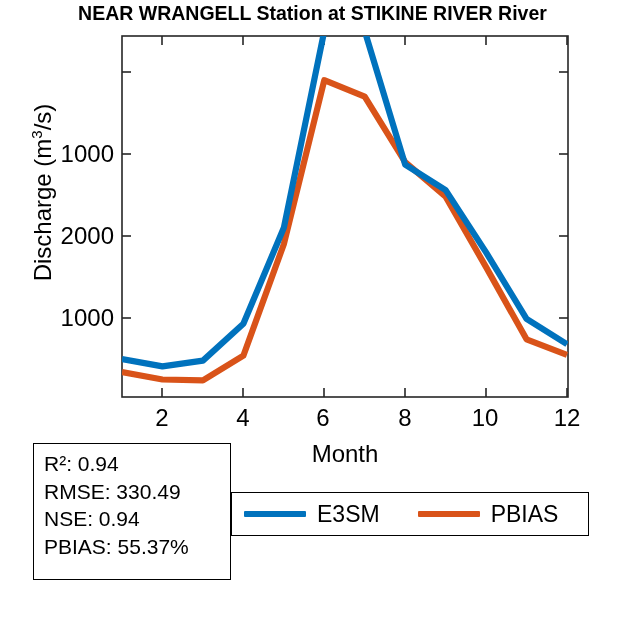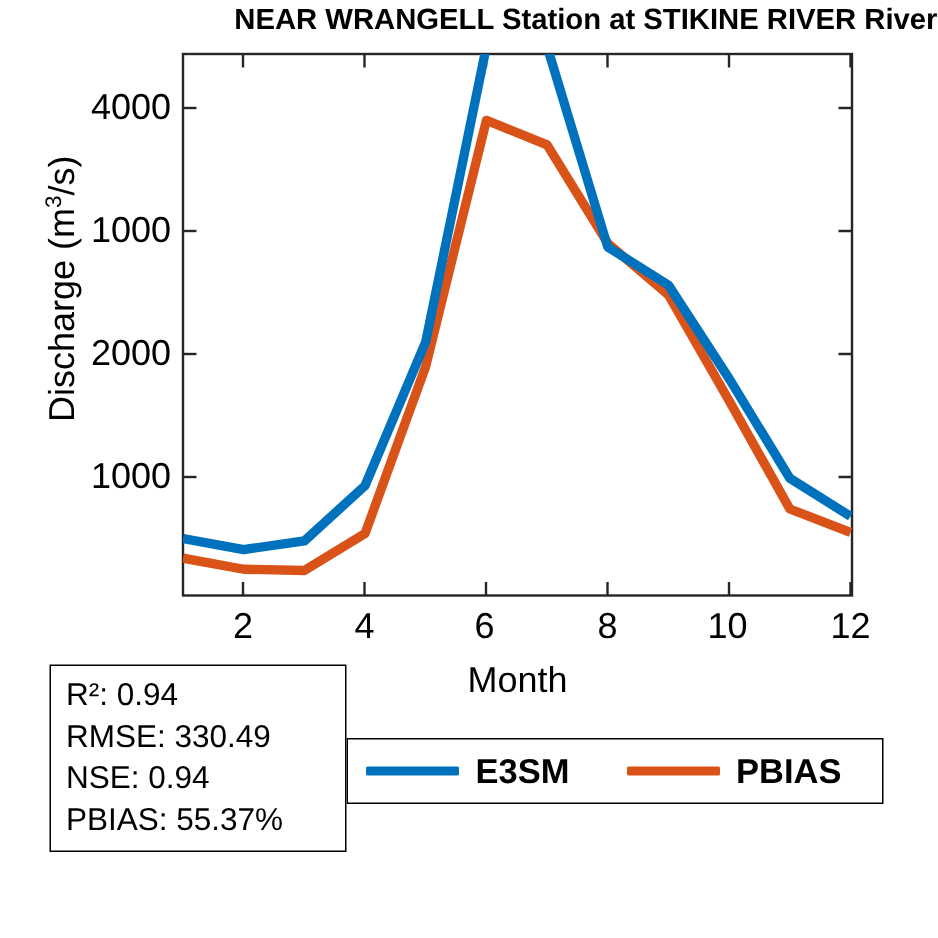--- a/index.html
+++ b/index.html
@@ -7,21 +7,21 @@
     width:625px;height:625px;
     background:#ffffff;
     font-family:"Liberation Sans", sans-serif;
     color:#000;
     overflow:hidden;
     position:relative;
   }
   #fig{position:absolute;left:0;top:0;width:625px;height:625px;}
   .ttl{
     position:absolute;left:0;top:2px;width:625px;
-    text-align:right;
+    text-align:center;
     font-size:19.5px;font-weight:bold;
     letter-spacing:0px;
     white-space:nowrap;
   }
   .ylabel{
     position:absolute;
     left:-108px;top:178px;
     width:300px;
     text-align:center;
     font-size:24px;
@@ -51,57 +51,56 @@
     left:14px;
   }
   svg{position:absolute;left:0;top:0;}
   .statsbox{
     position:absolute;
     left:33px;top:443px;
     width:198px;
     border:1.6px solid #000;
     background:#fff;
     box-sizing:border-box;
-    padding:6px 8px 7px 10px;
+    padding:6px 8px 19px 10px;
   }
   .statsbox div{
     font-size:21px;
     line-height:27.5px;
     white-space:nowrap;
   }
   .legendbox{
     position:absolute;
     left:231px;top:492px;
     width:358px;height:44px;
     border:1.3px solid #000;
     background:#fff;
     box-sizing:border-box;
     display:flex;
     align-items:center;
   }
-  .leg-entry{display:flex;align-items:center;font-weight:bold;}
+  .leg-entry{display:flex;align-items:center;}
   .leg-line{
     width:62px;height:6px;border-radius:1px;
     margin-right:11px;margin-left:12px;
   }
   .leg-text{font-size:23px;white-space:nowrap;}
   .sp{flex:0 0 26px;}
 </style>
 </head>
 <body>
 
 <div id="fig">
 
   <div class="ttl">NEAR WRANGELL  Station at  STIKINE RIVER  River</div>
 
   <div class="ylabel"><span>Discharge (m</span><sup style="font-size:15px">3</sup><span>/s)</span></div>
 
   <div class="xlabel">Month</div>
 
-  <div class="tick-y" style="top:58px">4000</div>
   <div class="tick-y" style="top:140px">1000</div>
   <div class="tick-y" style="top:222px">2000</div>
   <div class="tick-y" style="top:304px">1000</div>
 
   <div class="tick-x" style="left:132px">2</div>
   <div class="tick-x" style="left:213px">4</div>
   <div class="tick-x" style="left:293px">6</div>
   <div class="tick-x" style="left:375px">8</div>
   <div class="tick-x" style="left:455px">10</div>
   <div class="tick-x" style="left:537px">12</div>

